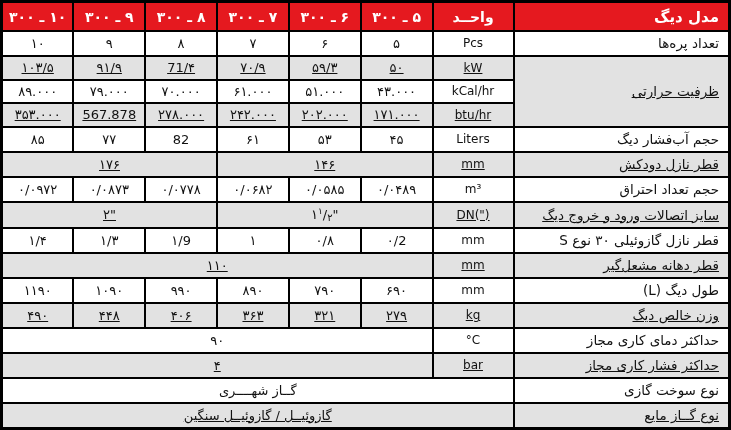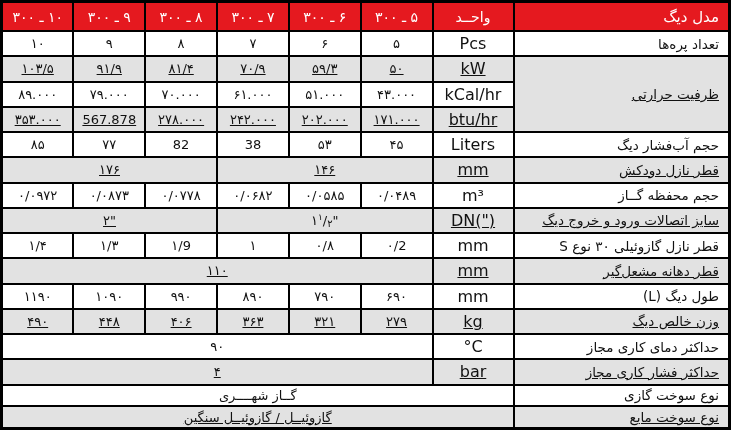--- a/index.html
+++ b/index.html
@@ -15,25 +15,25 @@
     border:2px solid var(--border, #000);
     text-align:center; vertical-align:middle;
     font-size:13px; color:var(--text, #111);
     padding:0 2px; overflow:hidden; white-space:nowrap;
   }
   td.label {
     text-align:right; padding-right:9px; font-size:13.5px;
   }
   tr.hdr td {
     background:var(--header_bg, #e5191f); color:var(--header_text, #fff);
-    font-weight:normal; font-size:14px; height:27px;margin-top:8px;
+    font-weight:bold; font-size:14px; height:27px;margin-top:8px;
   }
   tr.hdr td.label { font-size:15px; }
   tr.g td { background:var(--alt_row_bg, #e2e2e2);text-decoration:underline; }
-  td.unit { direction:ltr; font-size:16px; }
+  td.unit { direction:ltr; font-size:12px; }
   .ltro { direction:ltr; unicode-bidi:bidi-override; }
   .ltrin { direction:ltr; unicode-bidi:isolate; display:inline-block; }
   .ltrin sup { font-size:9px; vertical-align:5px; }
   .ltrin sub { font-size:10px; vertical-align:-2px; }
   col.c-label { width:216px; }
   col.c-unit  { width:81px; }
 </style>
 </head>
 <body>
 
@@ -72,21 +72,21 @@
       <td>۹</td>
       <td>۱۰</td>
     </tr>
 
     <tr class="g">
       <td class="label" rowspan="3">ظرفیت حرارتی</td>
       <td class="unit">kW</td>
       <td>۵۰</td>
       <td>۵۹/۳</td>
       <td>۷۰/۹</td>
-      <td>۸۱/۴</td>
+      <td>71/۴</td>
       <td>۹۱/۹</td>
       <td>۱۰۳/۵</td>
     </tr>
     <tr>
       <td class="unit">kCal/hr</td>
       <td>۴۳.۰۰۰</td>
       <td>۵۱.۰۰۰</td>
       <td>۶۱.۰۰۰</td>
       <td>۷۰.۰۰۰</td>
       <td>۷۹.۰۰۰</td>
@@ -100,35 +100,35 @@
       <td>۲۷۸.۰۰۰</td>
       <td>567.878</td>
       <td>۳۵۳.۰۰۰</td>
     </tr>
 
     <tr>
       <td class="label">حجم آب‌فشار دیگ</td>
       <td class="unit">Liters</td>
       <td>۴۵</td>
       <td>۵۳</td>
-      <td>38</td>
+      <td>۶۱</td>
       <td>82</td>
       <td>۷۷</td>
       <td>۸۵</td>
     </tr>
 
     <tr class="g">
       <td class="label">قطر نازل دودکش</td>
       <td class="unit">mm</td>
       <td colspan="3">۱۴۶</td>
       <td colspan="3">۱۷۶</td>
     </tr>
 
     <tr>
-      <td class="label">حجم محفظه گــاز</td>
+      <td class="label">حجم تعداد احتراق</td>
       <td class="unit">m³</td>
       <td>۰/۰۴۸۹</td>
       <td>۰/۰۵۸۵</td>
       <td>۰/۰۶۸۲</td>
       <td>۰/۰۷۷۸</td>
       <td>۰/۰۸۷۳</td>
       <td>۰/۰۹۷۲</td>
     </tr>
 
     <tr class="g">
@@ -190,19 +190,19 @@
       <td class="unit">bar</td>
       <td colspan="6">۴</td>
     </tr>
 
     <tr>
       <td class="label">نوع سوخت گازی</td>
       <td colspan="7">گــاز شهــــری</td>
     </tr>
 
     <tr class="g">
-      <td class="label">نوع سوخت مایع</td>
+      <td class="label">نوع گــاز مایع</td>
       <td colspan="7">گازوئیــل / گازوئیــل سنگین</td>
     </tr>
 
   </tbody>
     </table>
 </div>
 
 </body></html>

